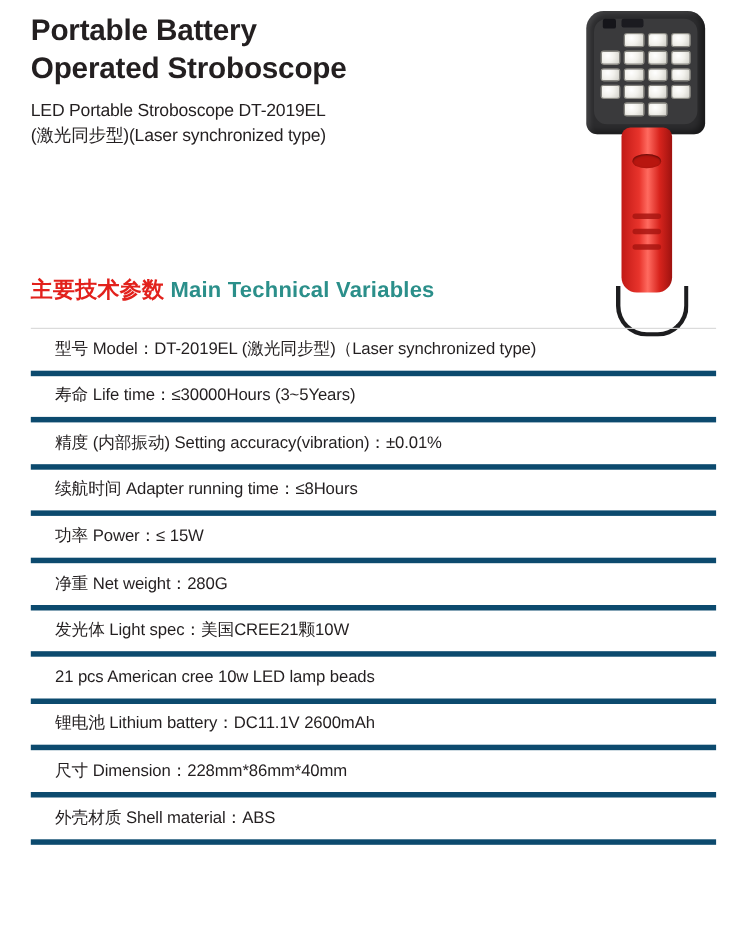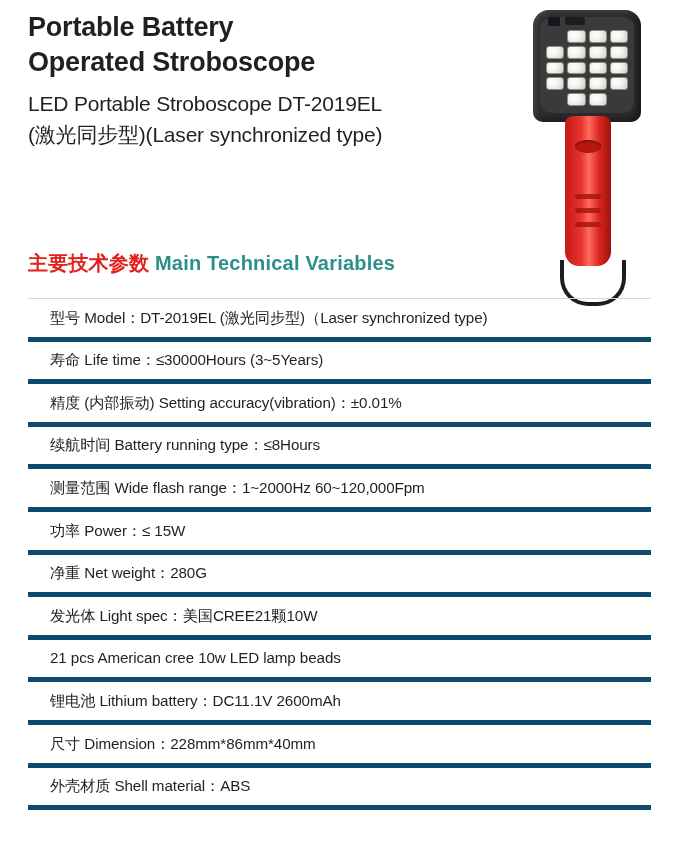--- a/index.html
+++ b/index.html
@@ -39,21 +39,21 @@
   }
   .title-cn {
     font-size: 25px;
     font-weight: bold;
     color: #e2211c;
     margin: 6px 0 0 0;
     line-height: 1.2;
     letter-spacing: 0.5px;
   }
   .subtitle {
-    font-size: 21px;
+    font-size: 16px;
     color: #231f20;
     margin: 10px 0 0 0;
     line-height: 1.45;
     letter-spacing: -0.2px;
   }
 
   
   .section-head {
     position: absolute;
     left: 28px;
@@ -258,24 +258,21 @@
     <div class="spec-row">
         <span class="txt">型号 Model：DT-2019EL (激光同步型)（Laser synchronized type)</span>
       </div>
     <div class="spec-row">
         <span class="txt">寿命 Life time：≤30000Hours (3~5Years)</span>
       </div>
     <div class="spec-row">
         <span class="txt">精度 (内部振动) Setting accuracy(vibration)：±0.01%</span>
       </div>
     <div class="spec-row">
-        <span class="txt">续航时间 Battery running type：≤8Hours</span>
-      </div>
-    <div class="spec-row">
-        <span class="txt">测量范围 Wide flash range：1~2000Hz 60~120,000Fpm</span>
+        <span class="txt">续航时间 Adapter running time：≤8Hours</span>
       </div>
     <div class="spec-row">
         <span class="txt">功率 Power：≤ 15W</span>
       </div>
     <div class="spec-row">
         <span class="txt">净重 Net weight：280G</span>
       </div>
     <div class="spec-row">
         <span class="txt">发光体 Light spec：美国CREE21颗10W</span>
       </div>

